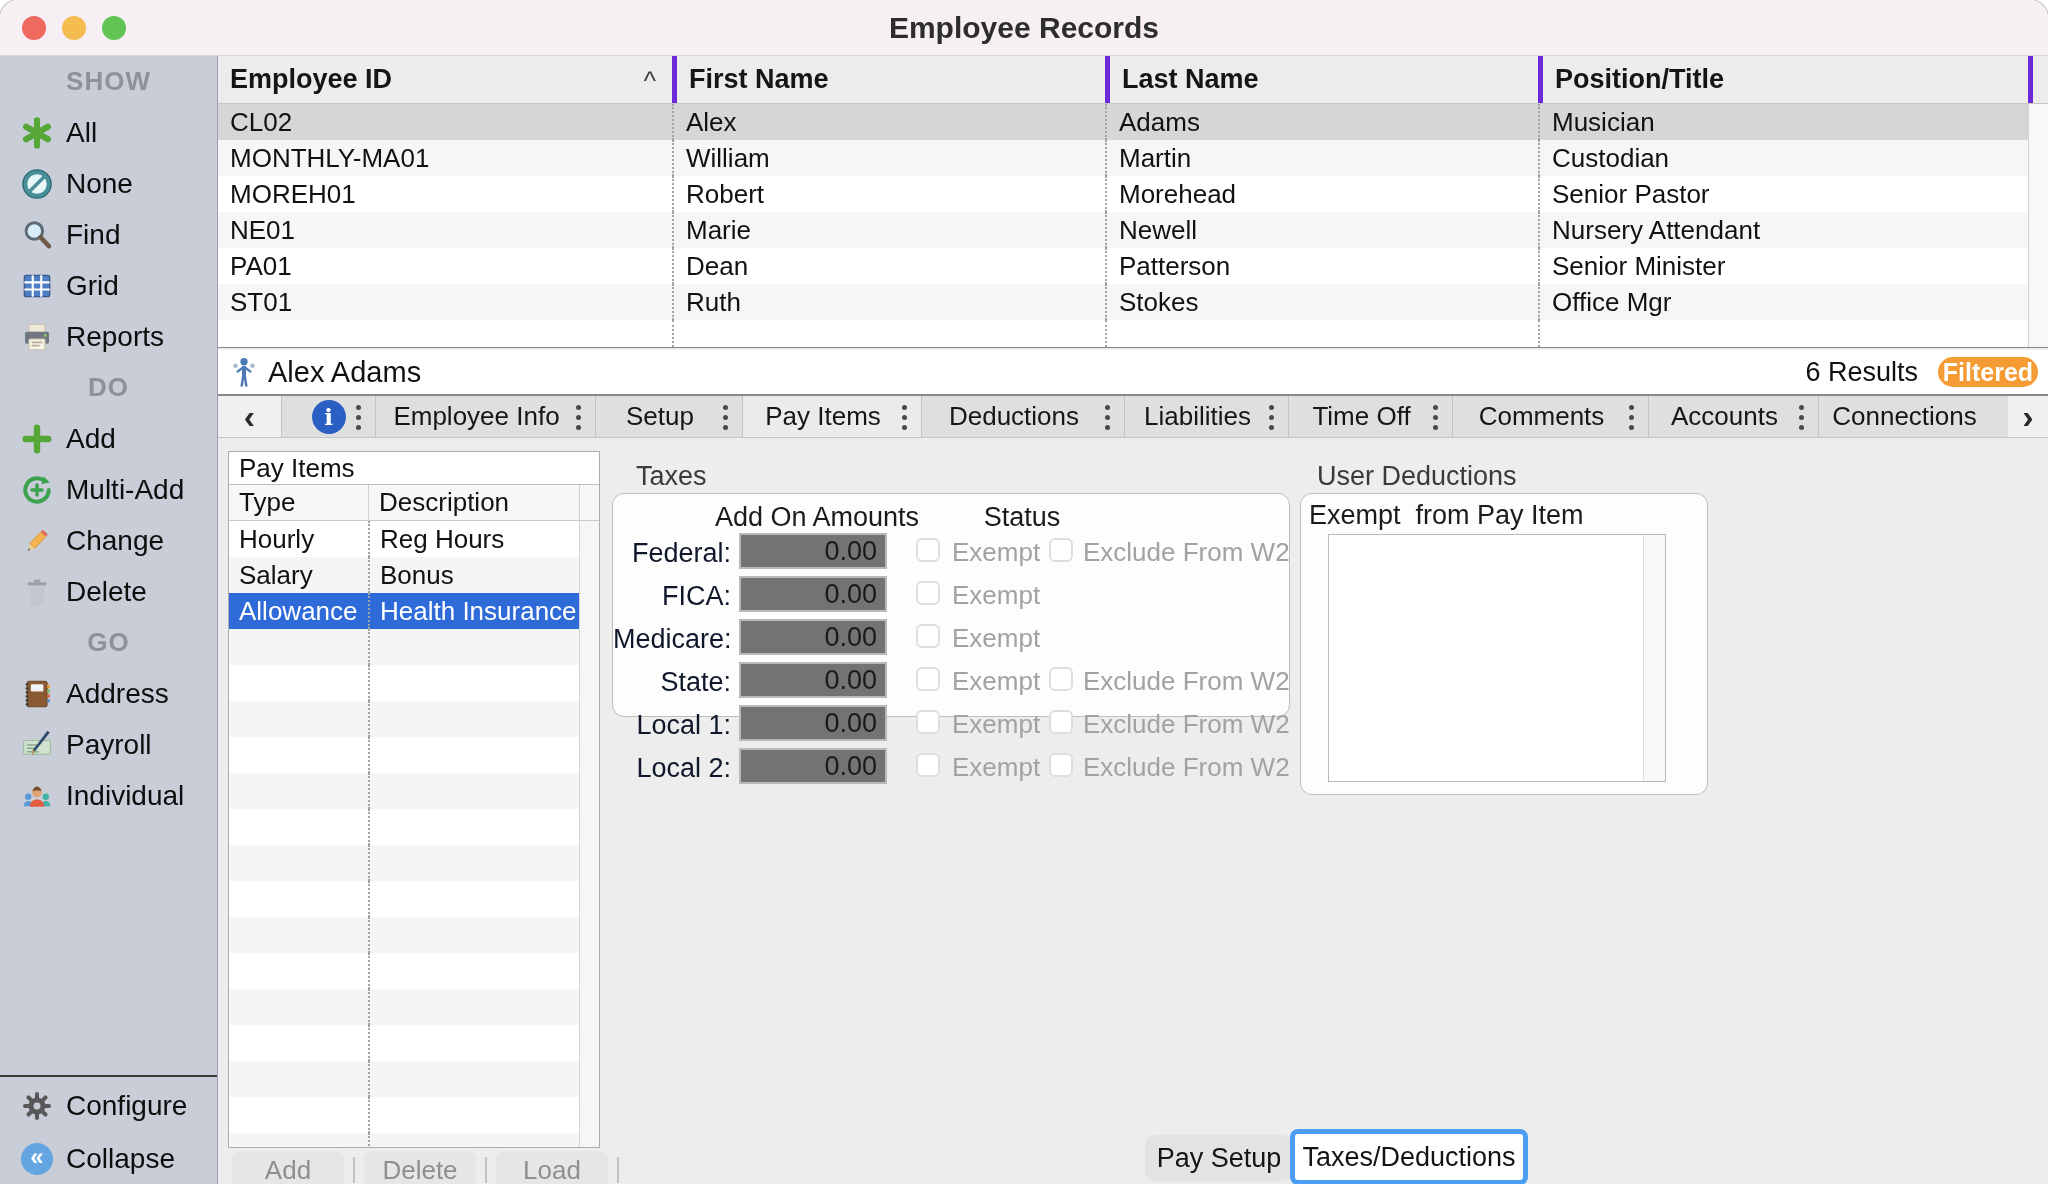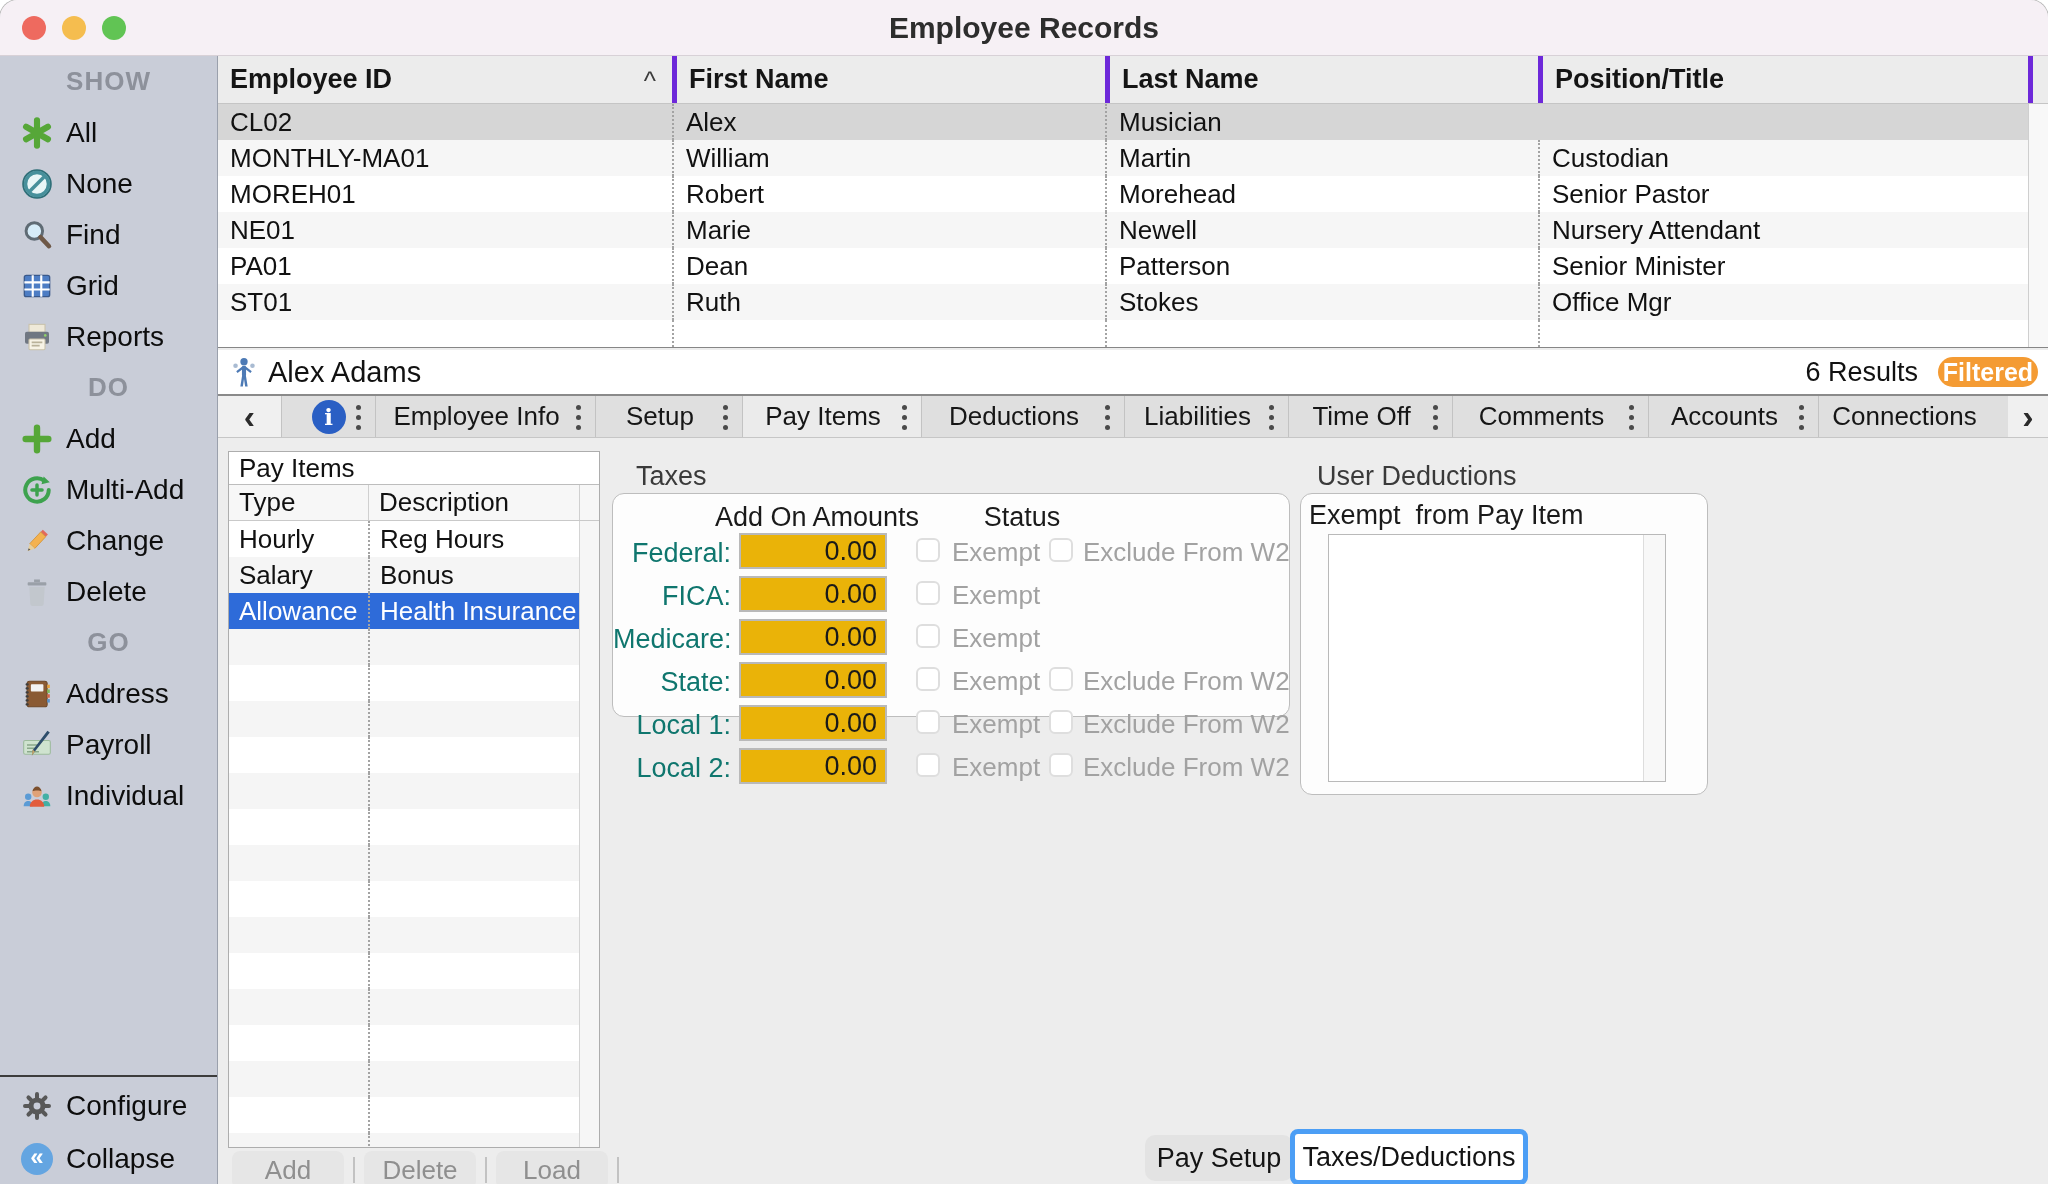--- a/index.html
+++ b/index.html
@@ -121,23 +121,23 @@
   .tax-label-pos { left:418px; top:22px; }
   .ud-label-pos { left:1099px; top:22px; }
   .panel { position:absolute; background:#fdfdfd; border:1px solid #bdbdbd; border-radius:12px; }
   .tax-panel { left:394px; top:54px; width:678px; height:224px; }
   .ud-panel { left:1082px; top:54px; width:408px; height:302px; }
   .tax-header { position:absolute; top:8px; font-size:27px; color:#1a1a1a; text-align:center; }
   .th-amounts { left:96px; width:216px; }
   .th-status { left:344px; width:130px; }
   .tax-rows { position:absolute; left:0; top:38px; right:0; }
   .tax-row { position:relative; height:43px; }
-  .t-label { position:absolute; left:0; top:6px; width:118px; text-align:right; font-size:27px; color:#0f766e; }
+  .t-label { position:absolute; left:0; top:6px; width:118px; text-align:right; font-size:27px; color:#0f172a; }
   .amount-input { position:absolute; left:126px; top:1px; width:148px; height:36px;
-                  border:2px solid #b9b9b9; background:#eab308; font-size:27px; color:#1a1a1a;
+                  border:2px solid #b9b9b9; background:#737373; font-size:27px; color:#1a1a1a;
                   text-align:right; padding-right:8px; font-family:"Liberation Sans",sans-serif; }
   .checkbox { position:absolute; top:6px; width:24px; height:24px; background:#ffffff;
               border:2px solid #dedede; border-radius:6px; }
   .cb1 { left:303px; } .cb2 { left:436px; }
   .cb-label { position:absolute; top:5px; font-size:26px; color:#a2a2a2; white-space:nowrap; }
   .cbl1 { left:339px; } .cbl2 { left:470px; }
 
   
   .ud-list-label { position:absolute; left:8px; top:6px; font-size:27px; color:#1a1a1a; white-space:pre; }
   .ud-list { position:absolute; left:27px; top:40px; width:338px; height:248px; background:#ffffff;
@@ -350,20 +350,21 @@
           </div>
         <div class="hc c-pt">
             <span>Position/Title</span>
           </div>
         <div class="hc c-track head-track"></div>
       </div>
       <div class="emp-body">
         <div class="emp-row selected">
           <div class="bc c-id">CL02</div>
           <div class="bc c-fn">Alex</div>
+          <div class="bc c-ln">Adams</div>
           <div class="bc c-pt">Musician</div>
         </div>
         <div class="emp-row">
           <div class="bc c-id">MONTHLY-MA01</div>
           <div class="bc c-fn">William</div>
           <div class="bc c-ln">Martin</div>
           <div class="bc c-pt">Custodian</div>
         </div>
         <div class="emp-row">
           <div class="bc c-id">MOREH01</div>

